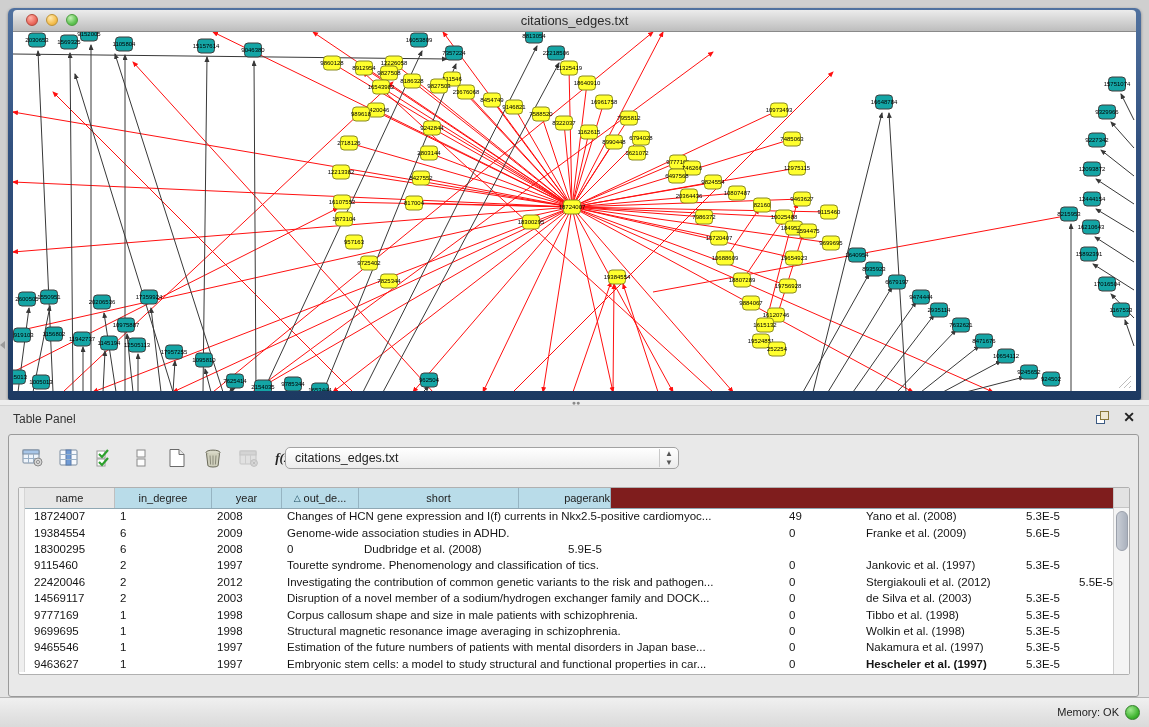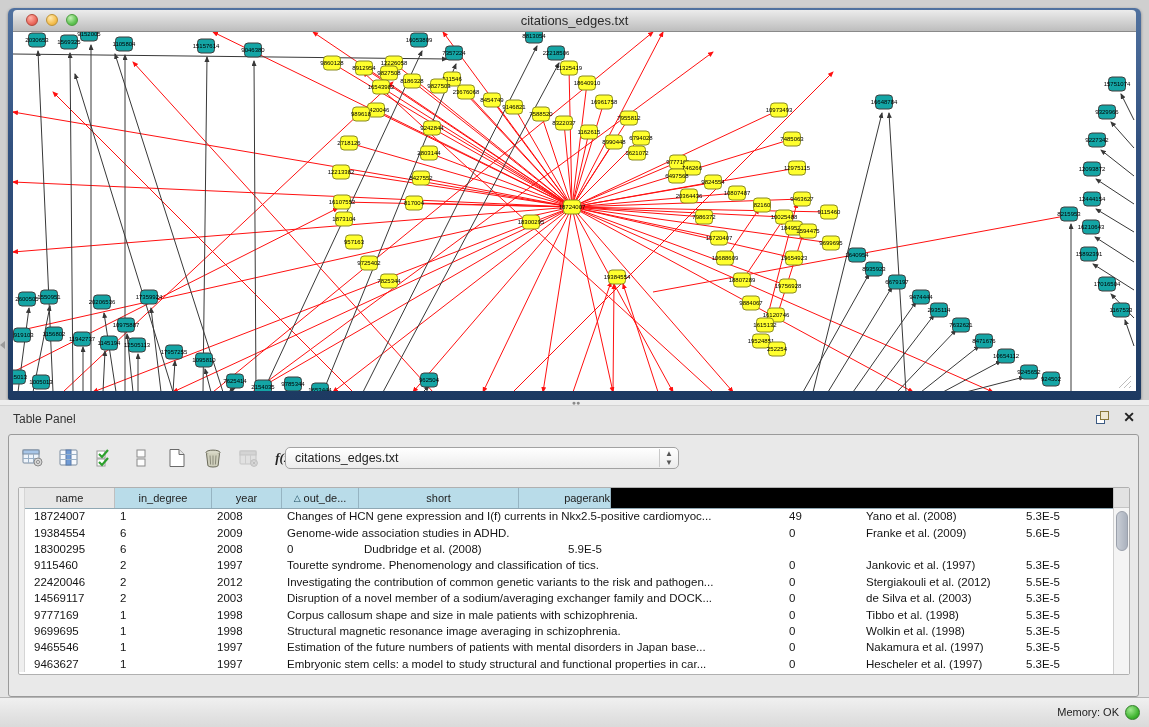--- a/index.html
+++ b/index.html
@@ -40,21 +40,21 @@
   .tb-ico{width:24px;height:22px;margin-left:12px;display:flex;align-items:center;justify-content:center;}
   .tb-ico svg{display:block;}
   .fx{font-size:13px;font-style:italic;font-weight:bold;color:#222;font-family:"Liberation Serif",serif;}
   .combo{position:absolute;left:276px;top:12px;width:394px;height:22px;box-sizing:border-box;
     border:1px solid #a2a2a2;border-radius:5px;background:linear-gradient(#ffffff,#ececec);
     font-size:12.5px;color:#222;display:flex;align-items:center;}
   .combo .val{flex:1;padding-left:9px;}
   .combo .stepper{width:18px;text-align:center;color:#555;font-size:8px;line-height:9px;border-left:1px solid #c9c9c9;}
   
   .tbl{position:absolute;left:9px;top:52px;width:1112px;height:188px;background:#fff;border:1px solid #b0b0b0;border-radius:2px;box-sizing:border-box;}
-  .thead{display:flex;height:20px;background:#000000;border-bottom:1px solid #8fa8b4;}
+  .thead{display:flex;height:20px;background:#7f1d1d;border-bottom:1px solid #8fa8b4;}
   .th{box-sizing:border-box;height:20px;font-size:11px;color:#222;display:flex;align-items:center;justify-content:center;
       border-right:1px solid #96b4c2;background:#b9dce9;white-space:nowrap;overflow:hidden;}
   .th-first{background:#e6e6e6;border-right:1px solid #bfbfbf;}
   .th .sort{font-size:9px;margin-right:3px;color:#1a4a5e;}
   .gutter{width:6px;background:#efefef;border-right:1px solid #d5d5d5;box-sizing:border-box;height:100%;}
   .tbody{position:absolute;left:0;top:20px;right:16px;bottom:0;overflow:hidden;}
   .tr{display:flex;height:16.4px;align-items:center;}
   .td{box-sizing:border-box;font-size:11.5px;color:#141414;padding-left:5px;white-space:nowrap;overflow:hidden;text-overflow:ellipsis;}
   .td.c0{padding-left:9px;}
   .vscroll{position:absolute;right:0;top:20px;bottom:0;width:16px;background:#f4f4f4;border-left:1px solid #d0d0d0;box-sizing:border-box;}
@@ -615,28 +615,28 @@
             <div class="td c6" style="width: 92px;">5.3E-5</div>
           </div>
           <div class="tr">
             <div class="gutter" style="height: 100%;"></div>
             <div class="td c0" style="width: 90px;">22420046</div>
             <div class="td c1" style="width: 97px;">2</div>
             <div class="td c2" style="width: 70px;">2012</div>
             <div class="td c3" style="width: 502px;">Investigating the contribution of common genetic variants to the risk and pathogen...</div>
             <div class="td c4" style="width: 77px;">0</div>
             <div class="td c5" style="width: 160px;">Stergiakouli et al. (2012)</div>
-            <div class="td c6" style="width: 92px;">5.5E-5</div>
+            <div class="td c6" style="width: 92px; text-align: right;">5.5E-5</div>
           </div>
           <div class="tr">
             <div class="gutter" style="height: 100%;"></div>
             <div class="td c0" style="width: 90px;">14569117</div>
             <div class="td c1" style="width: 97px;">2</div>
             <div class="td c2" style="width: 70px;">2003</div>
-            <div class="td c3" style="width: 502px;">Disruption of a novel member of a sodium/averaging exchanger family and DOCK...</div>
+            <div class="td c3" style="width: 502px;">Disruption of a novel member of a sodium/hydrogen exchanger family and DOCK...</div>
             <div class="td c4" style="width: 77px;">0</div>
             <div class="td c5" style="width: 160px;">de Silva et al. (2003)</div>
             <div class="td c6" style="width: 92px;">5.3E-5</div>
           </div>
           <div class="tr">
             <div class="gutter" style="height: 100%;"></div>
             <div class="td c0" style="width: 90px;">9777169</div>
             <div class="td c1" style="width: 97px;">1</div>
             <div class="td c2" style="width: 70px;">1998</div>
             <div class="td c3" style="width: 502px;">Corpus callosum shape and size in male patients with schizophrenia.</div>
@@ -664,21 +664,21 @@
             <div class="td c5" style="width: 160px;">Nakamura et al. (1997)</div>
             <div class="td c6" style="width: 92px;">5.3E-5</div>
           </div>
           <div class="tr">
             <div class="gutter" style="height: 100%;"></div>
             <div class="td c0" style="width: 90px;">9463627</div>
             <div class="td c1" style="width: 97px;">1</div>
             <div class="td c2" style="width: 70px;">1997</div>
             <div class="td c3" style="width: 502px;">Embryonic stem cells: a model to study structural and functional properties in car...</div>
             <div class="td c4" style="width: 77px;">0</div>
-            <div class="td c5" style="width: 160px;">Hescheler et al. (1997)</div>
+            <div class="td c5" style="width: 160px; font-weight: bold;">Hescheler et al. (1997)</div>
             <div class="td c6" style="width: 92px;">5.3E-5</div>
           </div>
         </div>
       <div class="vscroll">
         <div class="vthumb"></div>
       </div>
     </div>
 
     <div class="tabbar">
         <div class="tab active">Node Table</div>

